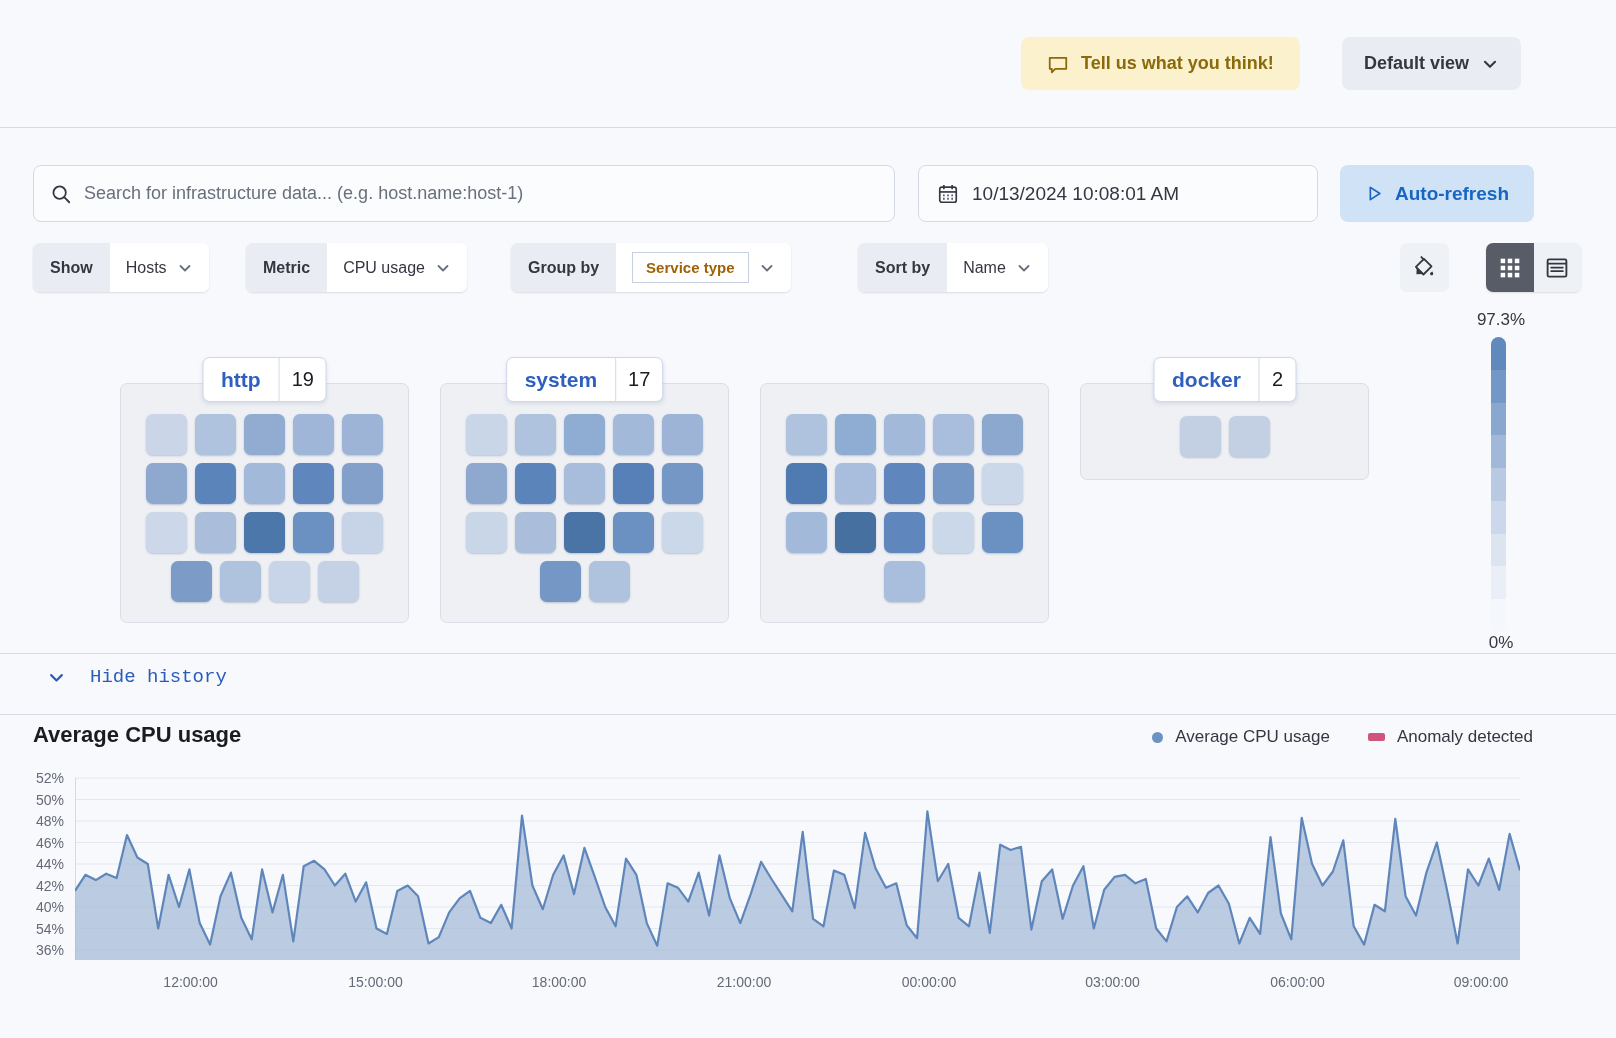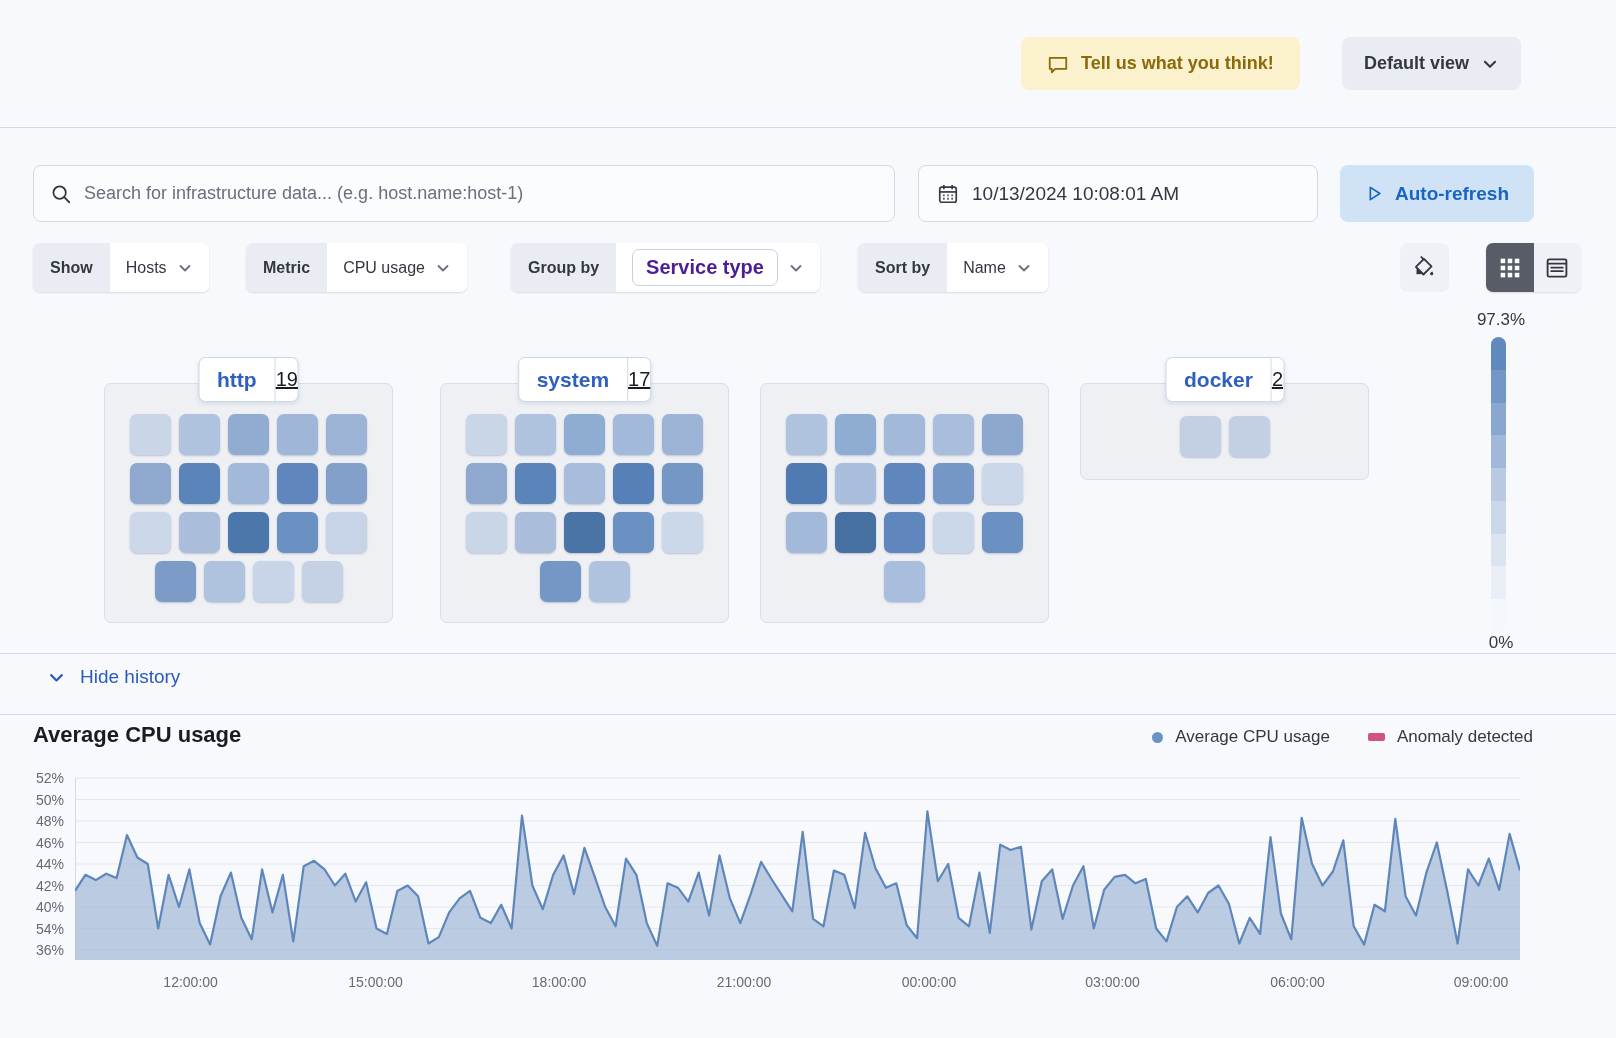--- a/index.html
+++ b/index.html
@@ -22,49 +22,49 @@
   .search-box input::placeholder { color:#69707d; }
   .date-box { position:absolute; left:918px; top:165px; width:400px; height:57px; background:#fbfcfd; border:1px solid #d3dae6; border-radius:8px;
     display:flex; align-items:center; padding:0 18px; gap:13px; font-size:19px; color:#343741; cursor:pointer; }
   .refresh-btn { position:absolute; left:1340px; top:165px; width:194px; height:57px; background:#d0e3f6; border:none; border-radius:8px;
     display:flex; align-items:center; justify-content:center; gap:11px; font-size:19px; font-weight:700; color:#1866c2; cursor:pointer; font-family:inherit;}
 
   
   .filter-group { position:absolute; top:243px; height:49px; display:flex; border-radius:7px; box-shadow:0 1px 2px rgba(0,0,0,.12); overflow:visible; }
   .fg-label { background:#e9edf3; display:flex; align-items:center; padding:0 17px; font-size:16px; font-weight:700; color:#343741; border-radius:7px 0 0 7px; }
   .fg-value { background:#fff; display:flex; align-items:center; gap:10px; padding:0 16px; font-size:16px; color:#343741; border-radius:0 7px 7px 0; cursor:pointer; }
-  .pill { border:1px solid #c6d0e0; border-radius:7px; padding:6px 13px; font-size:20px; font-weight:700; color:#4c1d95; background:#fff; }
+  .pill { border:1px solid #c6d0e0; border-radius:0; padding:6px 13px; font-size:15px; font-weight:700; color:#a16207; background:#fff; }
   .icon-btn { position:absolute; top:243px; width:49px; height:49px; background:#eef1f6; border:none; border-radius:7px; display:flex; align-items:center; justify-content:center; cursor:pointer; }
   .view-toggle { position:absolute; left:1486px; top:243px; height:49px; width:95px; display:flex; border-radius:7px; overflow:hidden; box-shadow:0 1px 2px rgba(0,0,0,.12); }
   .vt-seg { flex:1; display:flex; align-items:center; justify-content:center; cursor:pointer; }
   .vt-grid { background:#575c66; }
   .vt-list { background:#eef1f6; }
 
   
   .scale-max { position:absolute; left:1462px; top:310px; width:78px; text-align:center; font-size:17px; color:#343741; }
   .scale-bar { position:absolute; left:1491px; top:337px; width:15px; height:295px; border-radius:8px; overflow:hidden; display:flex; flex-direction:column; }
   .scale-min { position:absolute; left:1462px; top:633px; width:78px; text-align:center; font-size:17px; color:#343741; }
 
   
   .group { position:absolute; top:383px; width:289px; height:240px; background:#eef0f4; border:1px solid #d9dee8; border-radius:7px; }
   .group.small { height:97px; }
   .group-badge { position:absolute; top:-27px; left:50%; transform:translateX(-50%); background:#fff; border:1px solid #ccd7ec; border-radius:7px;
     height:45px; display:flex; align-items:center; box-shadow:0 2px 4px rgba(50,70,120,.12); white-space:nowrap; }
   .gb-name { padding:0 18px; font-size:21px; font-weight:700; color:#2f5fc0; cursor:pointer; }
   .gb-sep { width:1px; align-self:stretch; background:#d3dae6; }
-  .gb-count { padding:0 0; font-size:20px; color:#1a1c21;text-decoration:underline; }
+  .gb-count { padding:0 12px; font-size:20px; color:#1a1c21; }
   .waffle { position:absolute; left:0; right:0; top:30px; display:flex; flex-direction:column; gap:8px; align-items:center; }
   .group.small .waffle { top:32px; }
   .wrow { display:flex; gap:8px; justify-content:center; }
   .cell { width:41px; height:41px; border-radius:7px; box-shadow:0 1px 2px rgba(40,60,100,.25); cursor:pointer; }
 
   
   .hr1 { position:absolute; left:0; top:653px; width:1616px; height:1px; background:#d3dae6; }
   .hr2 { position:absolute; left:0; top:714px; width:1616px; height:1px; background:#d3dae6; }
-  .hide-history { position:absolute; left:47px; top:666px; display:flex; align-items:center; gap:14px; font-size:19px; color:#2b5bba; cursor:pointer; background:none; border:none; font-family:Liberation Sans, sans-serif; }
+  .hide-history { position:absolute; left:47px; top:666px; display:flex; align-items:center; gap:24px; font-size:19px; color:#2b5bba; cursor:pointer; background:none; border:none; font-family:Liberation Mono, monospace; }
 
   
   .chart-title { position:absolute; left:33px; top:722px; font-size:22px; font-weight:700; color:#1a1c21; }
   .chart-legend { position:absolute; right:83px; top:727px; display:flex; align-items:center; gap:38px; font-size:17px; color:#343741; }
   .cl-item { display:flex; align-items:center; gap:12px; cursor:pointer; }
   .cl-dot { width:11px; height:11px; border-radius:50%; }
   .cl-bar { width:17px; height:8px; border-radius:2px; }
   .y-label { position:absolute; width:46px; text-align:right; font-size:14px; color:#646a77; left:18px; }
   .x-label { position:absolute; top:974px; font-size:14px; color:#646a77; transform:translateX(-50%); }
   #chart-wrap { position:absolute; left:75px; top:770px; width:1445px; height:196px; }
@@ -210,21 +210,21 @@
       <div style="flex: 1 1 0%; background: rgb(138, 167, 208);"></div>
       <div style="flex: 1 1 0%; background: rgb(162, 184, 218);"></div>
       <div style="flex: 1 1 0%; background: rgb(185, 201, 226);"></div>
       <div style="flex: 1 1 0%; background: rgb(203, 215, 234);"></div>
       <div style="flex: 1 1 0%; background: rgb(220, 228, 240);"></div>
       <div style="flex: 1 1 0%; background: rgb(234, 238, 246);"></div>
       <div style="flex: 1 1 0%; background: rgb(244, 247, 251);"></div>
     </div>
   <div class="scale-min">0%</div>
 
-  <div class="group" style="left:104px">
+  <div class="group" style="left:120px">
     <div class="group-badge">
       <span class="gb-name">http</span>
       <span class="gb-sep"></span>
       <span class="gb-count">19</span>
     </div>
     <div class="waffle">
         <div class="wrow">
           <div class="cell" style="background: rgb(202, 214, 232);"></div>
           <div class="cell" style="background: rgb(175, 194, 222);"></div>
           <div class="cell" style="background: rgb(145, 172, 208);"></div>

